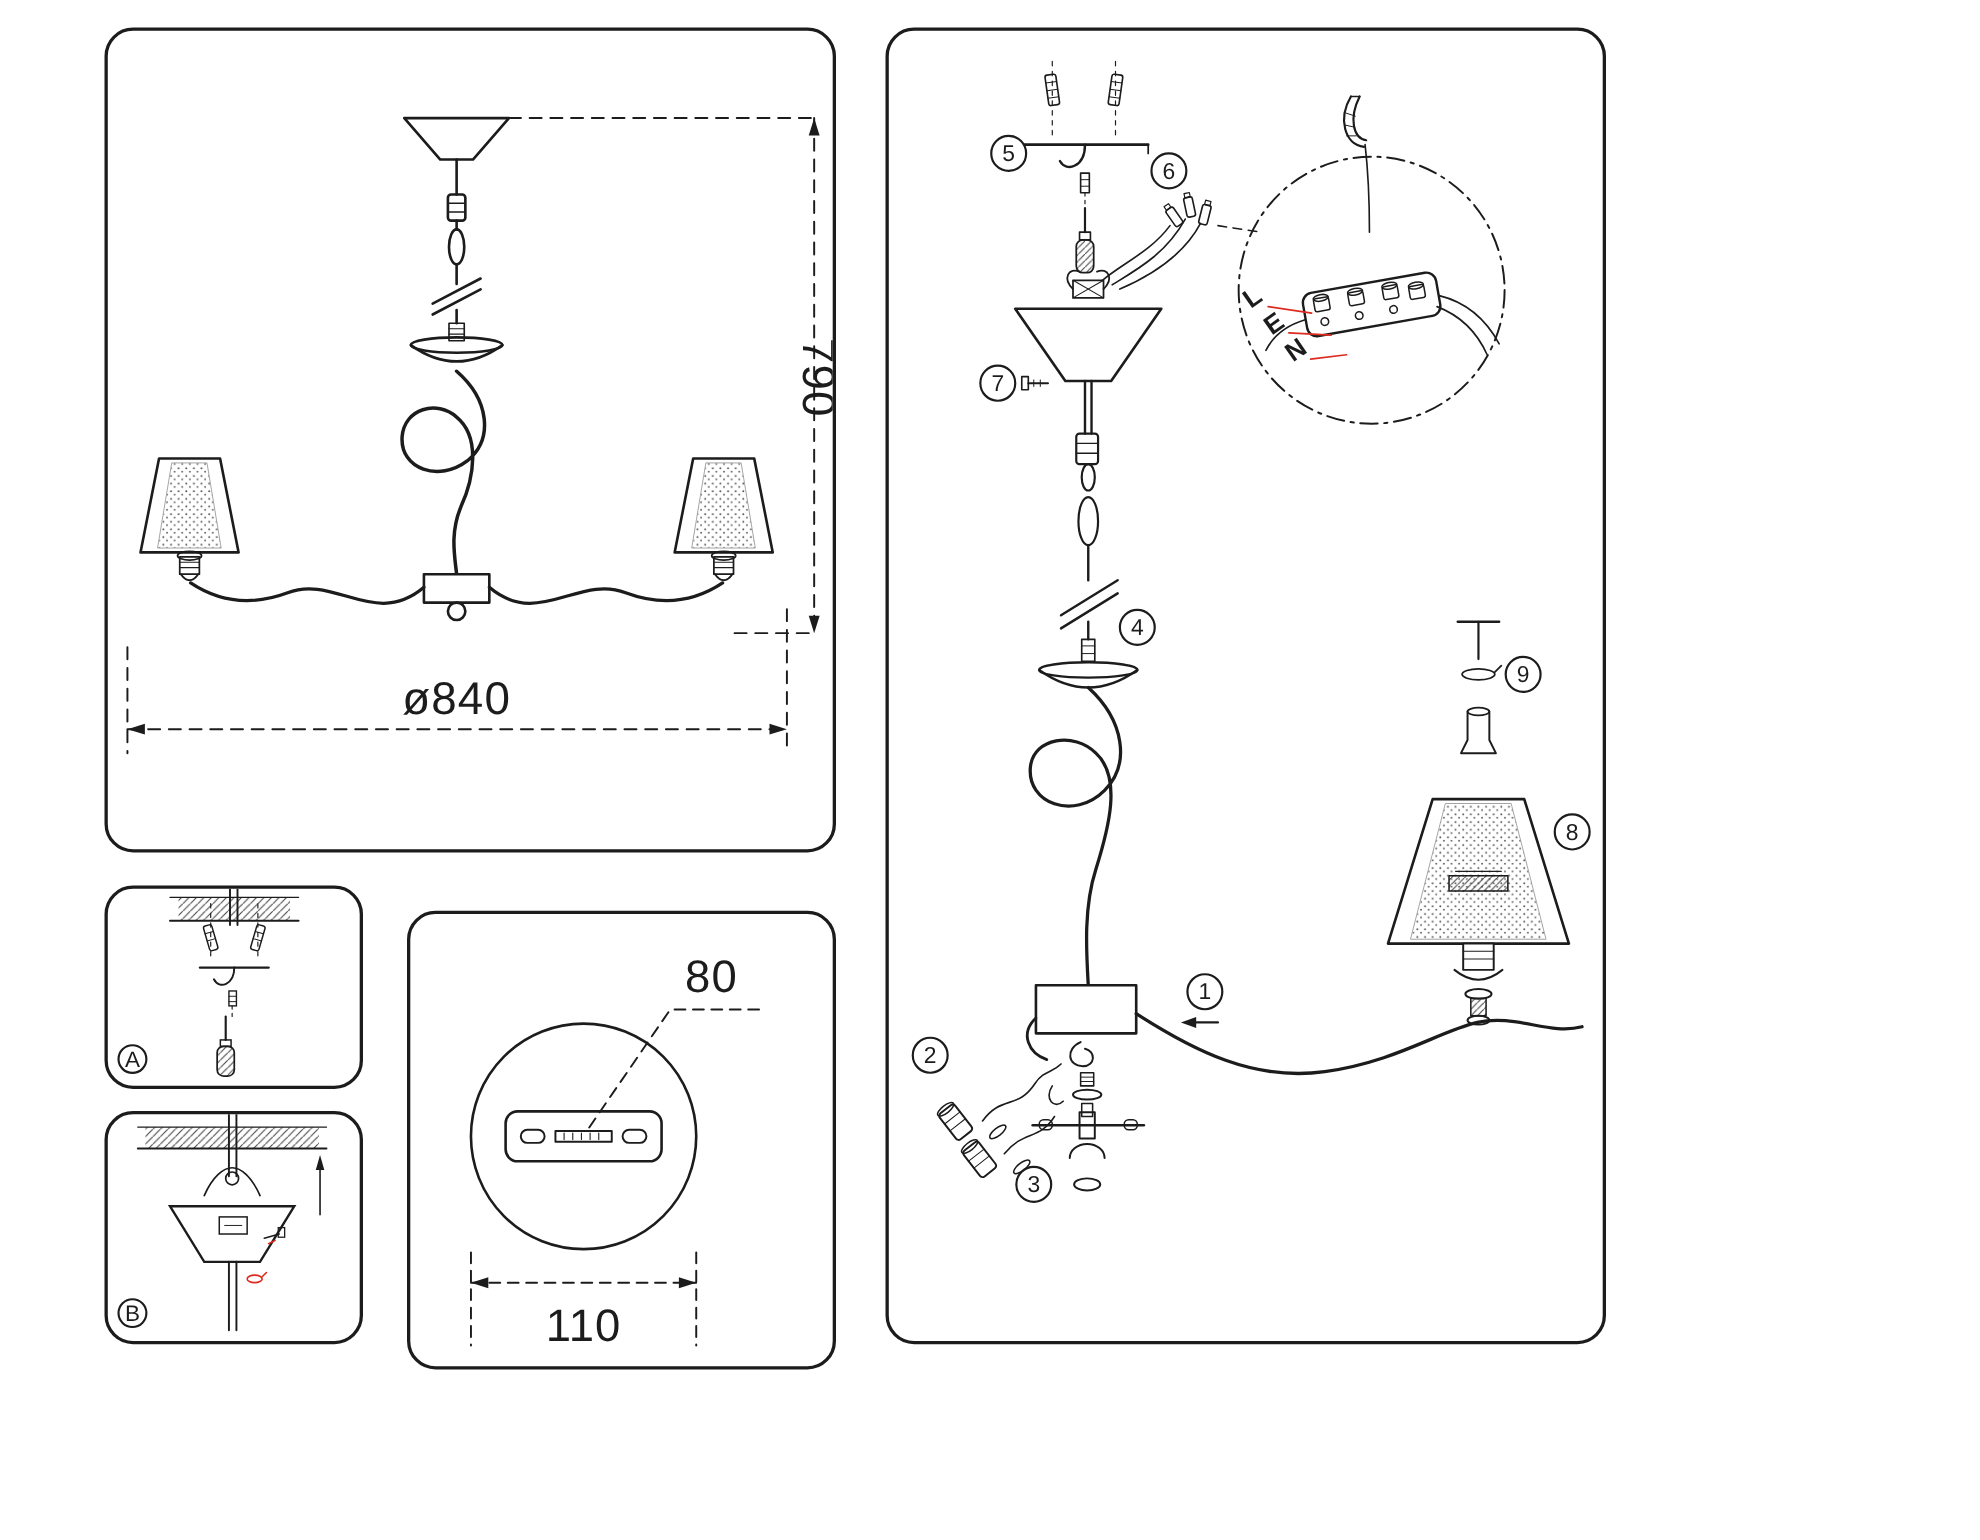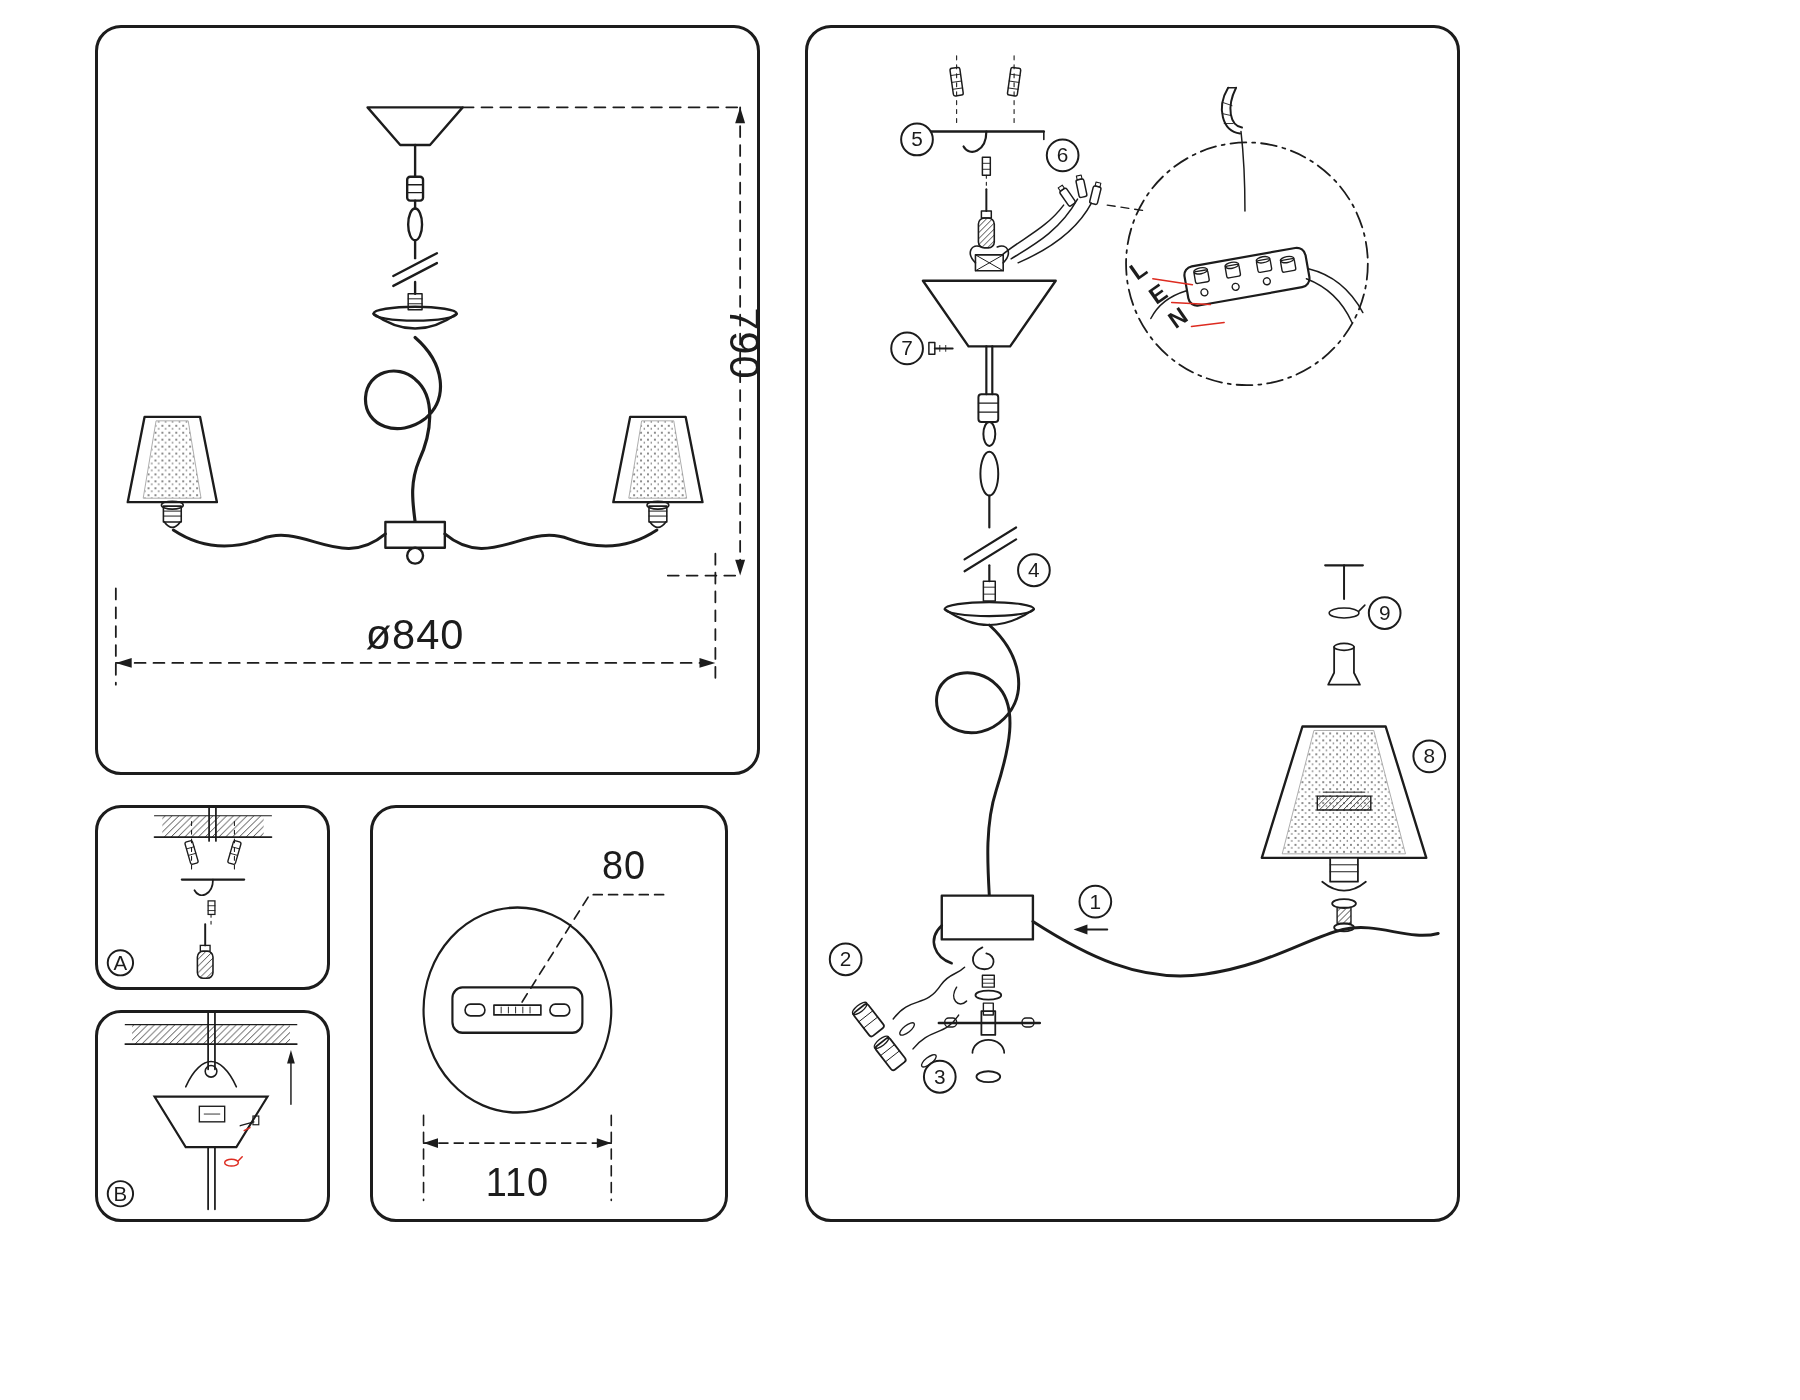--- a/index.html
+++ b/index.html
@@ -3,21 +3,21 @@
 <meta charset="utf-8">
 <style>
   html,body{margin:0;padding:0;background:#ffffff;}
   .stage{position:relative;width:1800px;height:1400px;background:#ffffff;overflow:hidden;
          font-family:"Liberation Sans",sans-serif;}
   .panel{position:absolute;border:3px solid #1c1c1c;border-radius:26px;background:#fff;box-sizing:border-box;}
   .panel svg{display:block;width:100%;height:100%;}
   #p-overview{left:95px;top:25px;width:665px;height:750px;}
   #p-a{left:95px;top:805px;width:235px;height:185px;}
   #p-b{left:95px;top:1010px;width:235px;height:212px;}
-  #p-bracket{left:370px;top:805px;width:358px;height:417px;}
+  #p-bracket{left:370px;top:828px;width:390px;height:417px;}
   #p-assembly{left:805px;top:25px;width:655px;height:1197px;}
   text{font-family:"Liberation Sans",sans-serif;fill:#1c1c1c;}
   .dim{font-size:42px;letter-spacing:1px;}
   .badge-t{font-size:21px;}
   .wire-t{font-size:24px;font-weight:bold;}
 </style>
 </head>
 <body>
 
 <div class="stage">

